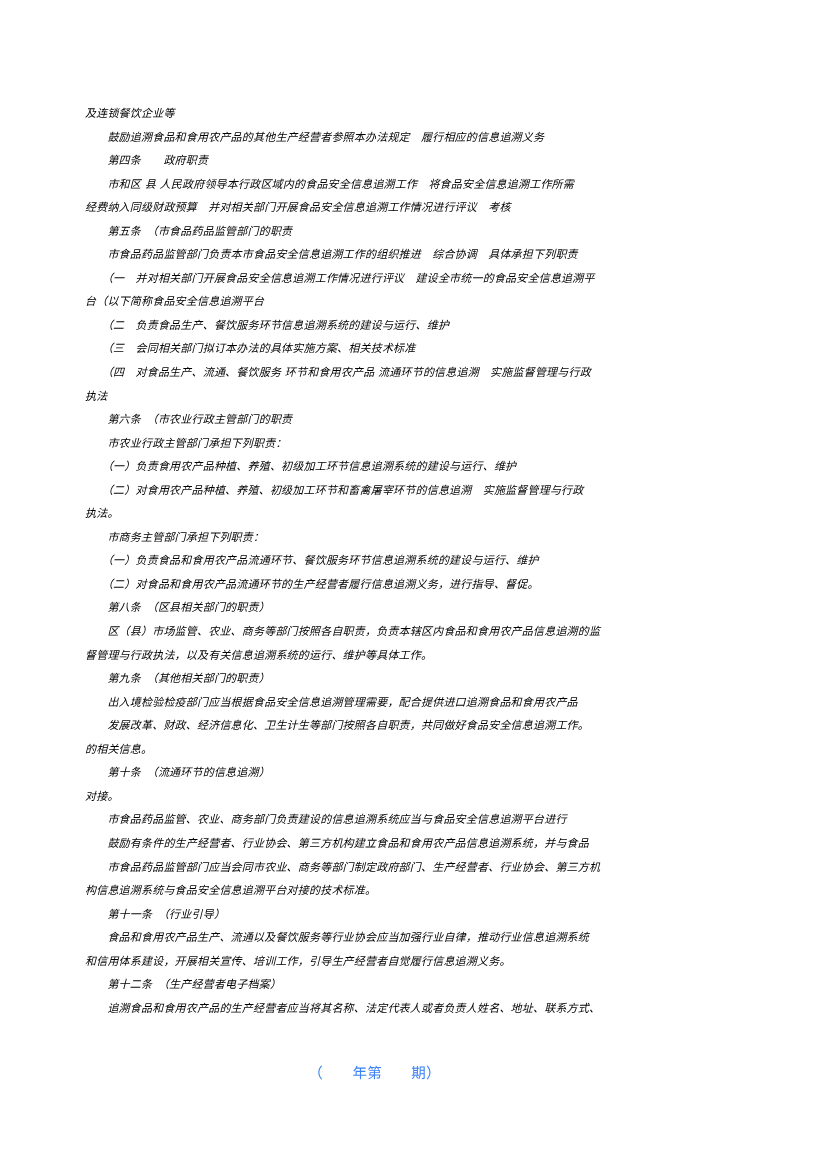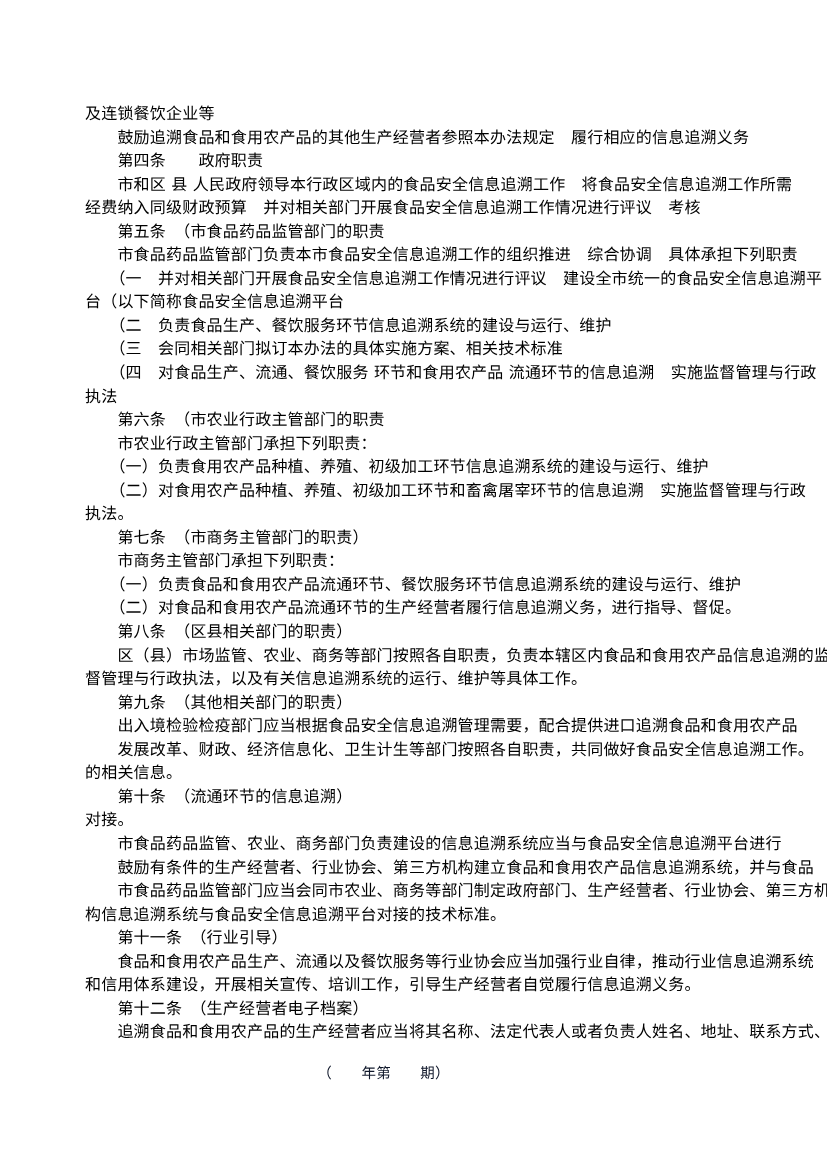--- a/index.html
+++ b/index.html
@@ -16,38 +16,39 @@
     font-family: "DejaVu Sans", sans-serif;
     color: #000000;
   }
   .content {
     position: absolute;
     left: 85px;
     top: 102px;
     width: 662px;
   }
   .line {
-    font-size: 16px;
+    font-size: 11px;
     line-height: 23.55px;
     height: 23.55px;
     letter-spacing: 0.2px;
     white-space: pre;
     color: #000000;
+    font-style: italic;
   }
   .footer {
     position: absolute;
-    left: 13px;
+    left: 4px;
     top: 1062px;
     width: 741px;
     text-align: center;
     font-size: 14.5px;
     line-height: 23.55px;
     letter-spacing: 0.2px;
     white-space: pre;
-    color: #0f172a;
+    color: #3b82f6;
   }
 </style>
 </head>
 <body>
 
 <div class="page">
   <div class="content">
       <div class="line">及连锁餐饮企业等</div>
       <div class="line">　　鼓励追溯食品和食用农产品的其他生产经营者参照本办法规定　履行相应的信息追溯义务</div>
       <div class="line">　　第四条　　政府职责</div>
@@ -59,21 +60,20 @@
       <div class="line">台（以下简称食品安全信息追溯平台</div>
       <div class="line">　　（二　负责食品生产、餐饮服务环节信息追溯系统的建设与运行、维护</div>
       <div class="line">　　（三　会同相关部门拟订本办法的具体实施方案、相关技术标准</div>
       <div class="line">　　（四　对食品生产、流通、餐饮服务 环节和食用农产品 流通环节的信息追溯　实施监督管理与行政</div>
       <div class="line">执法</div>
       <div class="line">　　第六条　（市农业行政主管部门的职责</div>
       <div class="line">　　市农业行政主管部门承担下列职责：</div>
       <div class="line">　　（一）负责食用农产品种植、养殖、初级加工环节信息追溯系统的建设与运行、维护</div>
       <div class="line">　　（二）对食用农产品种植、养殖、初级加工环节和畜禽屠宰环节的信息追溯　实施监督管理与行政</div>
       <div class="line">执法。</div>
-      <div class="line">　　第七条　（市商务主管部门的职责）</div>
       <div class="line">　　市商务主管部门承担下列职责：</div>
       <div class="line">　　（一）负责食品和食用农产品流通环节、餐饮服务环节信息追溯系统的建设与运行、维护</div>
       <div class="line">　　（二）对食品和食用农产品流通环节的生产经营者履行信息追溯义务，进行指导、督促。</div>
       <div class="line">　　第八条　（区县相关部门的职责）</div>
       <div class="line">　　区（县）市场监管、农业、商务等部门按照各自职责，负责本辖区内食品和食用农产品信息追溯的监</div>
       <div class="line">督管理与行政执法，以及有关信息追溯系统的运行、维护等具体工作。</div>
       <div class="line">　　第九条　（其他相关部门的职责）</div>
       <div class="line">　　出入境检验检疫部门应当根据食品安全信息追溯管理需要，配合提供进口追溯食品和食用农产品</div>
       <div class="line">　　发展改革、财政、经济信息化、卫生计生等部门按照各自职责，共同做好食品安全信息追溯工作。</div>
       <div class="line">的相关信息。</div>

